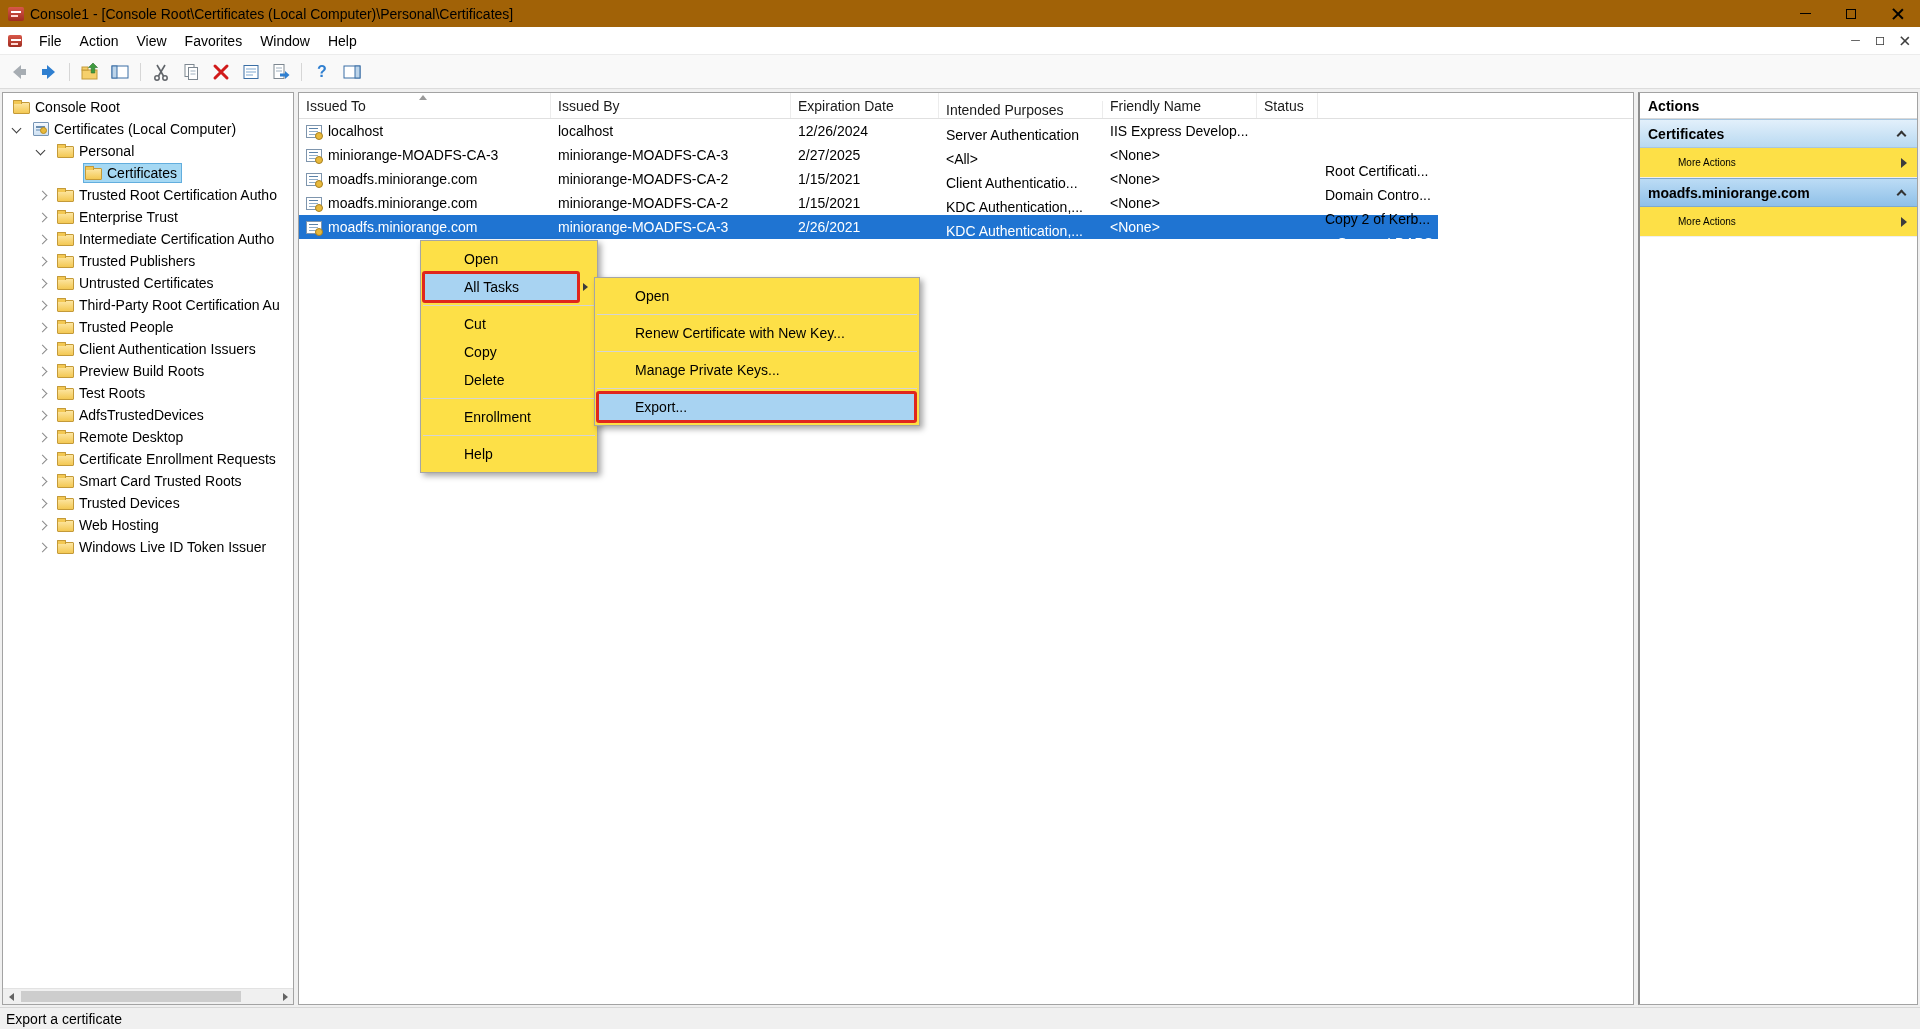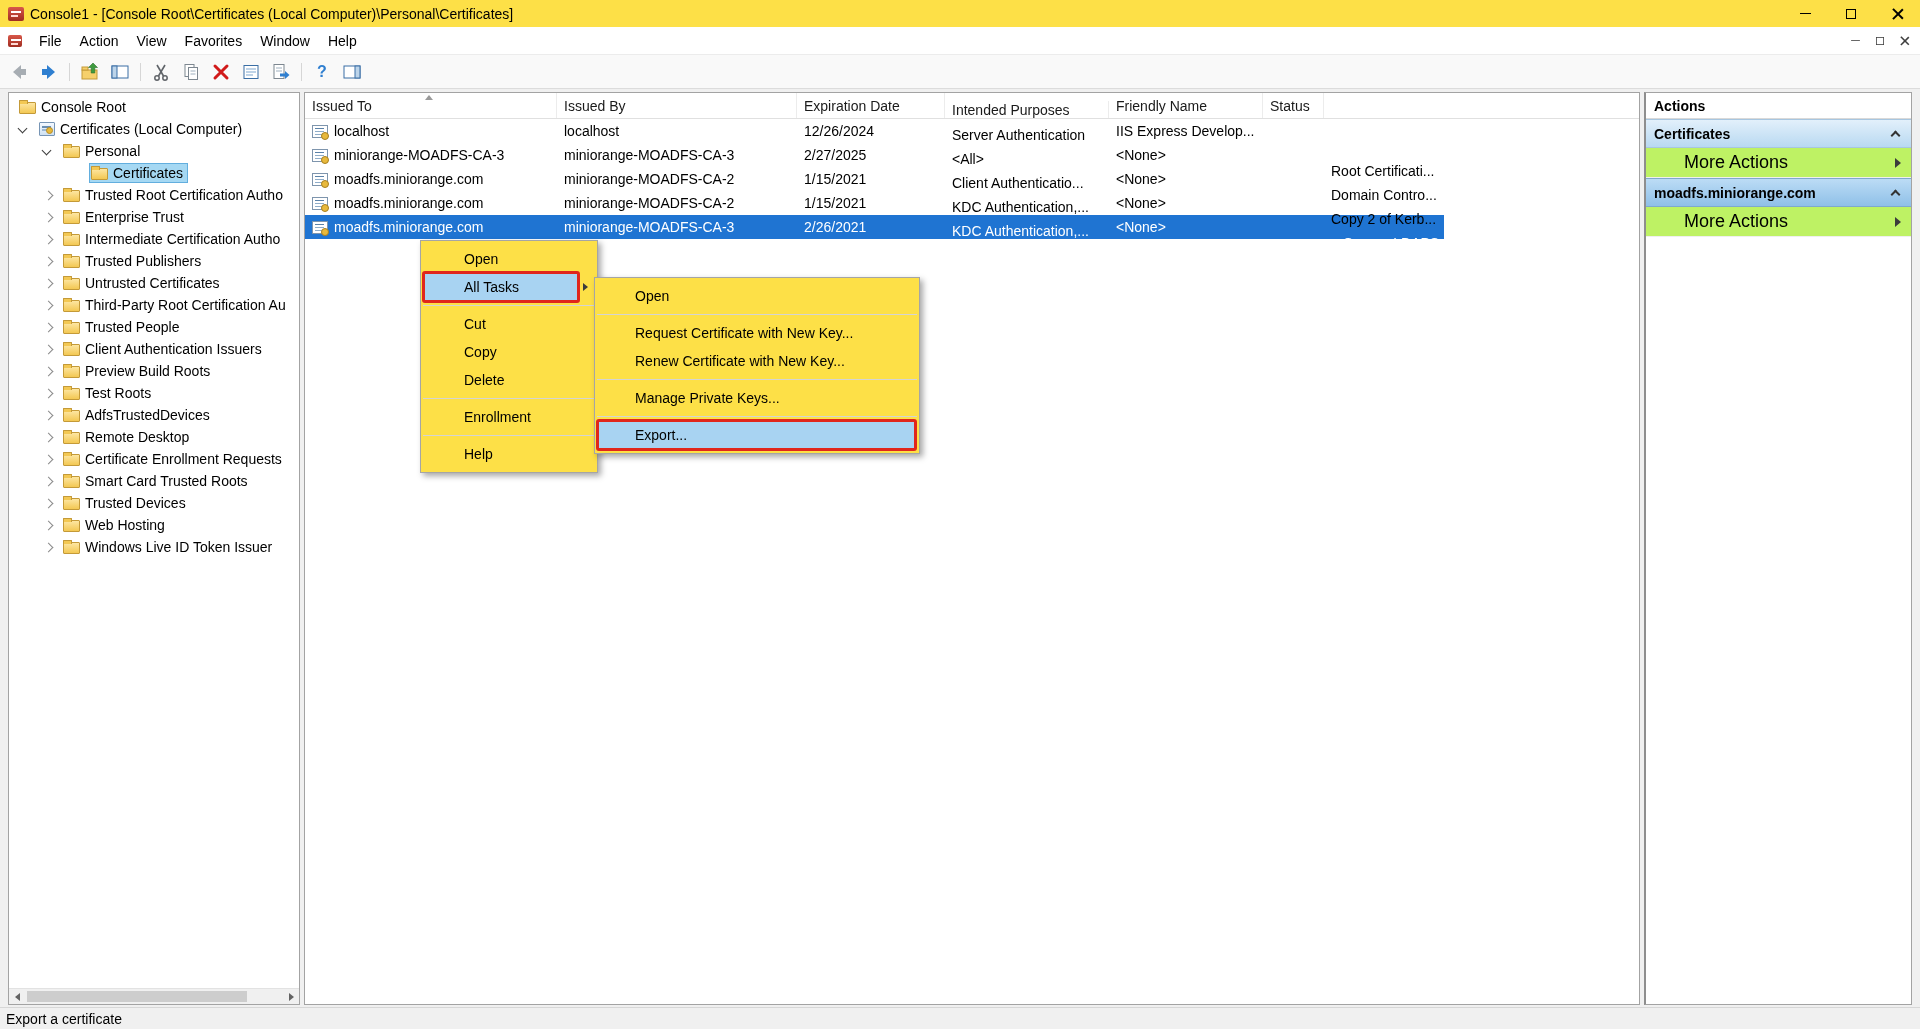--- a/index.html
+++ b/index.html
@@ -3,21 +3,21 @@
 <meta charset="utf-8">
 <style>
   * { box-sizing: border-box; margin: 0; padding: 0; }
   html,body { width:1920px; height:1029px; overflow:hidden; }
   body {
     font-family: "Liberation Sans","DejaVu Sans",sans-serif;
     font-size: 14px; color:#000; background:#f0f0f0; position:relative;
   }
 
   
-  .titlebar { height:27px; background:#fde047; display:flex; align-items:center; }
+  .titlebar { height:27px; background:#a16207; display:flex; align-items:center; }
   .mmc-ico { width:16px; height:14px; margin:0 6px 0 8px; background:linear-gradient(#d8584a,#a02c20); border-radius:2px; position:relative; flex:none;}
   .mmc-ico::before { content:""; position:absolute; left:3px; top:4px; width:10px; height:2px; background:#fff;}
   .mmc-ico::after { content:""; position:absolute; left:3px; top:8px; width:7px; height:2px; background:#ffd9d4;}
   .title-text { font-size:14px; }
   .tb-controls { margin-left:auto; display:flex; height:100%; }
   .tb-btn { width:46px; height:100%; display:flex; align-items:center; justify-content:center; background:transparent; border:none; cursor:default; }
   .glyph-min { width:11px; height:1px; background:#000; display:block;}
   .glyph-max { width:10px; height:10px; border:1px solid #000; display:block;}
   .glyph-x { width:11px; height:11px; position:relative; display:block;}
   .glyph-x::before,.glyph-x::after { content:""; position:absolute; left:5px; top:-1px; width:1.5px; height:14px; background:#000;}
@@ -29,21 +29,21 @@
   .menu-item { padding:0 9px; height:100%; display:flex; align-items:center; font-size:14px; }
   .child-controls { margin-left:auto; display:flex; align-items:center; gap:14px; padding-right:10px; }
   .cc { opacity:.75; transform:scale(.8); }
 
   
   .toolbar { height:34px; background:#f9f9f9; border-bottom:1px solid #dcdcdc; display:flex; align-items:center; padding-left:4px; }
   .tbtn { width:28px; height:26px; border:none; background:transparent; display:flex; align-items:center; justify-content:center; margin:0 1px; }
   .tsep { width:1px; height:18px; background:#d6d6d6; margin:0 5px; }
 
   
-  .main { position:absolute; top:92px; bottom:24px; left:0; right:0; display:flex; gap:4px; padding:0 8px; background:#f0f0f0; }
+  .main { position:absolute; top:92px; bottom:24px; left:0; right:0; display:flex; gap:4px; padding:0 2px; background:#f0f0f0; }
   .pane { background:#fff; border:1px solid #a3a3a3; position:relative; overflow:hidden; }
   .tree-pane  { width:292px; flex:none; }
   .list-pane  { width:1336px; flex:none; }
   .actions-pane { flex:1; border-left:2px solid #8e8e8e; }
 
   
   .tree { padding-top:3px; }
   .ti { height:22px; display:flex; align-items:center; white-space:nowrap; overflow:hidden; cursor:default; }
   .lvl0 { padding-left:10px; } .lvl1 { padding-left:8px; } .lvl2 { padding-left:32px; } .lvl3 { padding-left:80px; }
   .expslot { width:22px; flex:none; display:flex; align-items:center; justify-content:flex-start; }
@@ -90,21 +90,21 @@
   .hl-alltasks { left:1px; right:17px; }
   .hl-export { left:1px; right:2px; }
   .cm-label { position:relative; z-index:1; }
 
   
   .ap-title { height:26px; display:flex; align-items:center; padding-left:8px; font-weight:bold; font-size:14px; background:#fff; border-bottom:1px solid #d9d9d9; }
   .ap-header { height:29px; display:flex; align-items:center; padding-left:8px; font-weight:bold; font-size:14px;
                background:linear-gradient(#e2f0fb,#b9d9f1); border-top:1px solid #a7c6e0; border-bottom:1px solid #a7c6e0; position:relative; }
   .ap-header.sel { background:linear-gradient(#bcdcf5,#8fc0e8); border-color:#7fa9cc; }
   .chev-up { position:absolute; right:12px; top:12px; width:7px; height:7px; border:solid #333; border-width:2px 2px 0 0; transform:rotate(-45deg); }
-  .ap-item { height:30px; display:flex; align-items:center; padding-left:38px; font-size:18px; position:relative; border-bottom:1px solid #efefef; background:#bef264; }
+  .ap-item { height:30px; display:flex; align-items:center; padding-left:38px; font-size:10px; position:relative; border-bottom:1px solid #efefef; background:#fde047; }
   .ap-arr { position:absolute; right:10px; top:50%; transform:translateY(-50%); width:0; height:0; border-top:5px solid transparent; border-bottom:5px solid transparent; border-left:6px solid #3c3c3c; }
 
   
   .statusbar { position:absolute; left:0; right:0; bottom:0; height:22px; background:#f0f0f0; border-top:1px solid #d7d7d7; display:flex; align-items:center; padding-left:6px; font-size:14px; }
 </style>
 </head>
 <body>
 
 <div class="titlebar">
   <span class="mmc-ico"></span>
@@ -518,23 +518,20 @@
       <span class="cm-label">Help</span>
     </div>
 </div>
 
 <div class="cmenu cm2">
   <div class="cm-item">
       <span class="cm-label">Open</span>
     </div>
   <div class="cm-sep"></div>
   <div class="cm-item">
-      <span class="cm-label">Request Certificate with New Key...</span>
-    </div>
-  <div class="cm-item">
       <span class="cm-label">Renew Certificate with New Key...</span>
     </div>
   <div class="cm-sep"></div>
   <div class="cm-item">
       <span class="cm-label">Manage Private Keys...</span>
     </div>
   <div class="cm-sep"></div>
   <div class="cm-item">
     <span class="hlfill hl-export"></span>
     <span class="cm-label">Export...</span>

